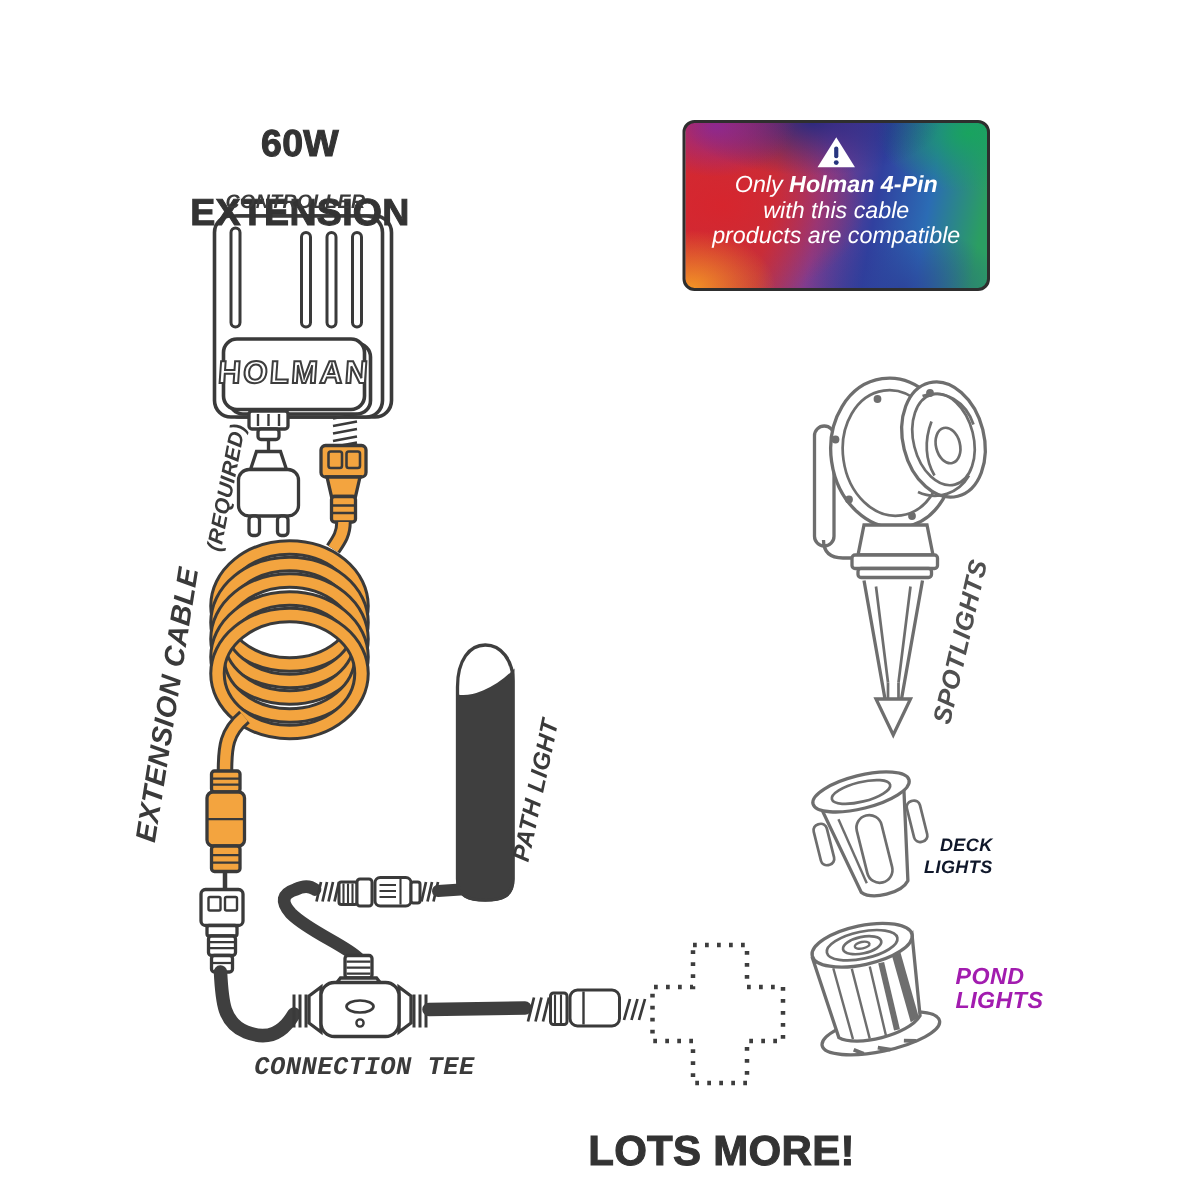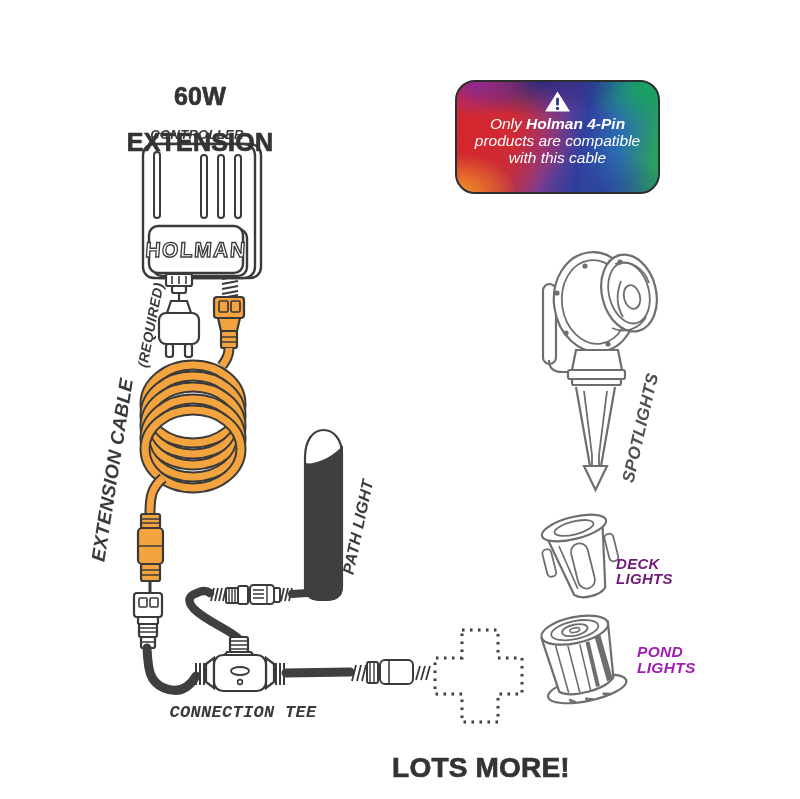--- a/index.html
+++ b/index.html
@@ -13,27 +13,27 @@
   .capacity{left:200px;top:62px;transform:translate(-50%,0);font-size:25px;line-height:23px;}
   .controller-lbl{left:197px;top:135px;font-size:13px;}
   .brand-lbl{left:196px;top:250px;font-style:normal;font-size:21px;color:#fff;
              -webkit-text-stroke:1.35px #3d3d3d;letter-spacing:1.5px;transform:translate(-50%,-50%) skewX(-4deg);}
   .required-lbl{left:151px;top:325px;font-size:14px;transform:translate(-50%,-50%) rotate(-79deg);}
   .extcable-lbl{left:113px;top:470px;font-size:19px;transform:translate(-50%,-50%) rotate(-81deg);}
   .pathlight-lbl{left:358px;top:527px;font-size:16px;transform:translate(-50%,-50%) rotate(-78deg);}
   .conntee-lbl{left:243px;top:713px;font-size:17px;font-family:Liberation Mono, monospace;}
   .spotlights-lbl{left:641px;top:428px;font-size:17px;color:#4f4f4f;
                   transform:translate(-50%,-50%) rotate(-77deg);}
-  .deck-lbl{left:616px;top:571px;transform:translate(0,-50%);text-align:left;
-            font-size:15px;color:#701a75;line-height:15px;}
+  .deck-lbl{left:616px;top:571px;transform:translate(0,-50%);text-align:right;
+            font-size:12px;color:#0f172a;line-height:15px;}
   .pond-lbl{left:637px;top:660px;transform:translate(0,-50%);text-align:left;
             font-size:15.5px;color:#a21caf;line-height:16px;}
   .lotsmore{left:481px;top:768px;font-size:28px;}
   .badge{position:absolute;left:455px;top:80px;width:205px;height:114px;box-sizing:border-box;
-         border:2.5px solid #2e2e2e;border-radius:20px;color:#fff;text-align:center;
+         border:2.5px solid #2e2e2e;border-radius:8px;color:#fff;text-align:center;
          padding-top:8px;
          background:
            radial-gradient(70px 45px at 10% 2%, rgba(140,40,150,.9), rgba(140,40,150,0) 75%),
            radial-gradient(110px 45px at 42% 0%, rgba(28,40,130,.85), rgba(28,40,130,0) 78%),
            radial-gradient(85px 55px at 94% 6%, rgba(24,165,92,.95), rgba(24,165,92,0) 72%),
            radial-gradient(80px 55px at 2% 100%, rgba(245,152,36,.95), rgba(245,152,36,0) 70%),
            radial-gradient(90px 55px at 72% 100%, rgba(45,60,150,.75), rgba(45,60,150,0) 75%),
            radial-gradient(120px 80px at 12% 50%, rgba(216,36,44,.9), rgba(216,36,44,0) 80%),
            linear-gradient(100deg,#cf2d36 0%,#bf3340 30%,#823c8e 45%,#31409f 62%,#2b6cb4 78%,#2b9e62 95%);}
   .badge .warn{display:block;margin:0 auto 2px auto;}
@@ -248,17 +248,17 @@
 
 <div class="lbl heavy lotsmore">LOTS MORE!</div>
 
 <div class="badge">
   <svg class="warn" width="27" height="23" viewBox="0 0 28 24">
     <path d="M14,1.5 L27,22.5 H1 Z" fill="#ffffff"></path>
     <rect x="12.55" y="8" width="2.9" height="8.2" rx="1.45" fill="#27357f"></rect>
     <circle cx="14" cy="19.2" r="1.7" fill="#27357f"></circle>
   </svg>
   <div class="b1"><span>Only </span><b>Holman 4-Pin</b></div>
+  <div class="b2">with this cable</div>
   <div class="b2">products are compatible</div>
-  <div class="b2">with this cable</div>
 </div>
 
 </div>
 
 </body></html>

